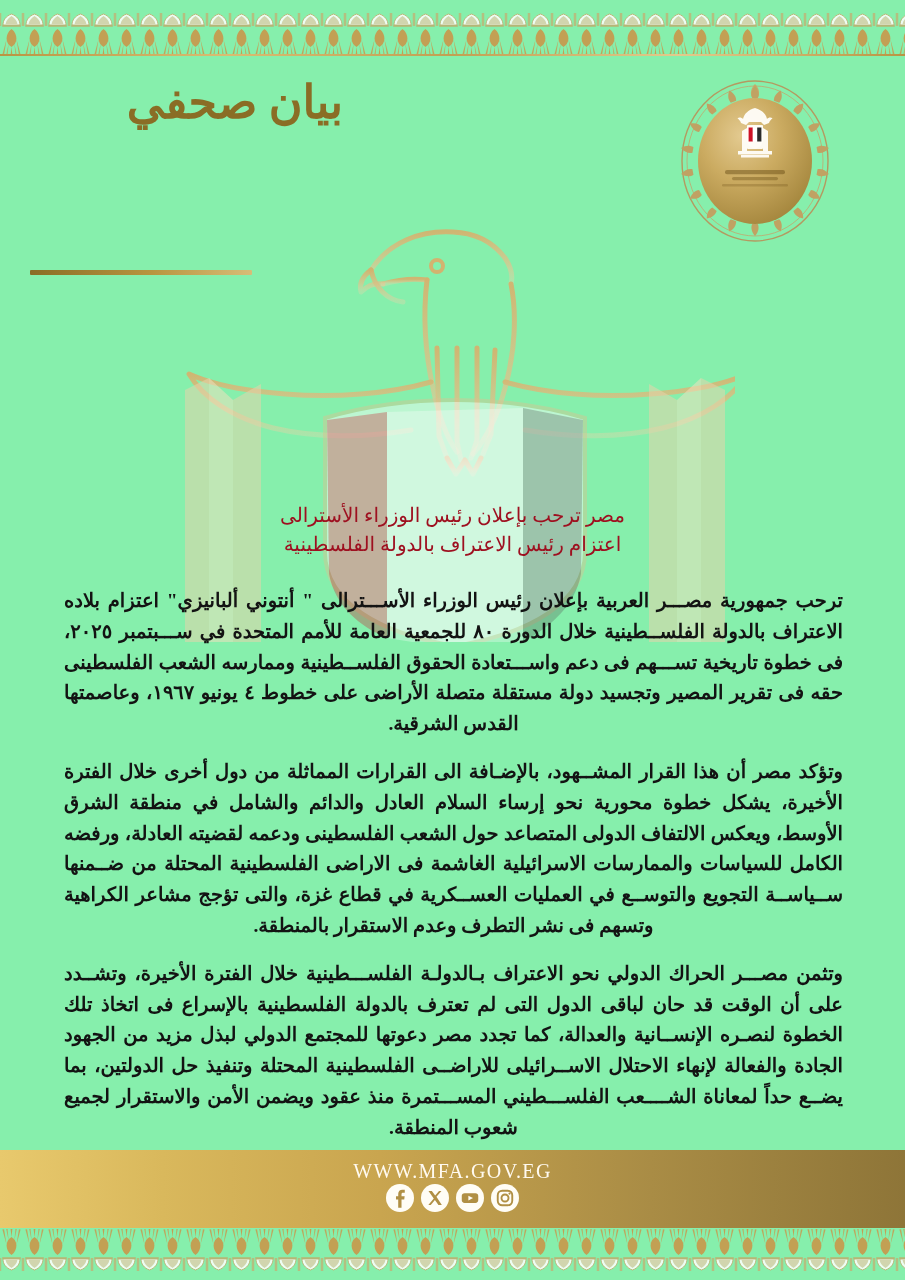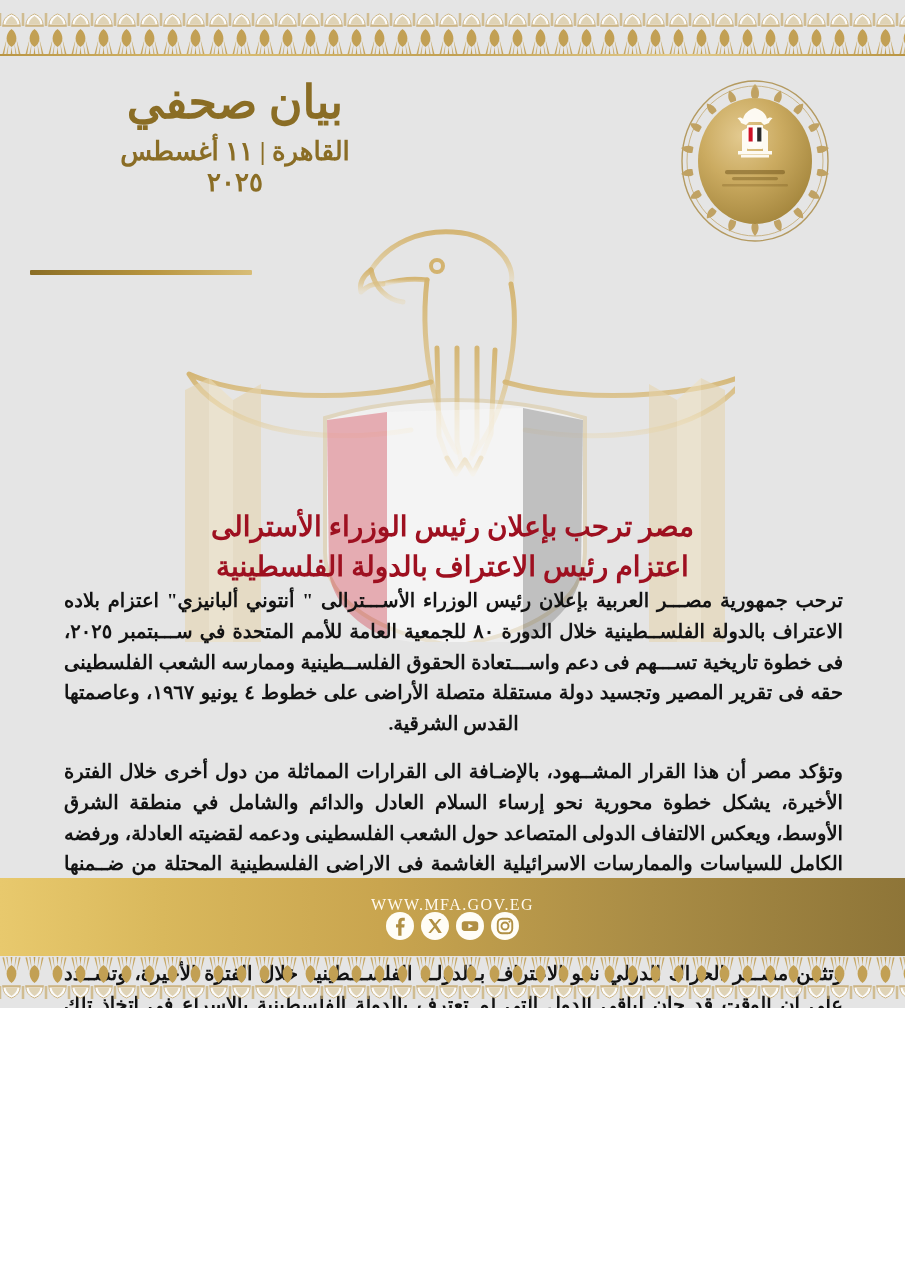--- a/index.html
+++ b/index.html
@@ -3,23 +3,23 @@
 <meta charset="utf-8">
 <style>
   html, body {
     margin: 0;
     padding: 0;
     background: #ffffff;
   }
   #page {
     position: relative;
     width: 905px;
-    height: 1008px;
+    height: 1280px;
     overflow: hidden;
-    background: #e5e5e5;
+    background: #86efac;
     font-family: "Liberation Serif", "DejaVu Serif", serif;
   }
 
   
   .ornament-band {
     position: absolute;
     left: 0;
     width: 905px;
     height: 44px;
     overflow: hidden;
@@ -98,22 +98,22 @@
   }
 
   
   .doc-title {
     position: absolute;
     top: 488px;
     left: 0;
     width: 905px;
     text-align: center;
     color: #9e1020;
-    font-size: 28px;
-    font-weight: bold;
+    font-size: 20px;
+    font-weight: normal;
     line-height: 1.42;
     direction: rtl;
     padding: 0 150px;
     box-sizing: border-box;
   }
   .doc-title span { display: block; }
 
   
   .body-wrap {
     position: absolute;
@@ -138,26 +138,26 @@
   .footer-band {
     position: absolute;
     left: 0;
     bottom: 52px;
     width: 905px;
     height: 78px;
     background: linear-gradient(90deg,#e8c96d 0%, #d9b85c 18%, #c9a54f 42%, #a98c45 72%, #8e7538 100%);
   }
   .footer-url {
     position: absolute;
-    top: 18px;
+    top: 10px;
     left: 0;
     width: 905px;
     text-align: center;
     color: #fffaf0;
-    font-size: 16px;
+    font-size: 20px;
     letter-spacing: 1.4px;
     font-family: "Liberation Serif", "DejaVu Serif", serif;
     direction: ltr;
   }
   .social-row {
     position: absolute;
     top: 34px;
     left: 0;
     width: 905px;
     display: flex;
@@ -205,21 +205,20 @@
           </g>
         </pattern>
       </defs>
       <rect x="0" y="0" width="905" height="44" fill="url(#lotusTop)"></rect>
     </svg>
     <div class="orn-rule orn-rule-top"></div>
   </div>
 
   <div class="header-left">
     <div class="kicker">بيان صحفي</div>
-    <div class="dateline">القاهرة | ١١ أغسطس ٢٠٢٥</div>
     <div class="header-rule"></div>
   </div>
 
   <div class="seal">
     <svg viewBox="0 0 166 166" width="166" height="166">
       <defs>
         <radialGradient id="sealGrad" cx="38%" cy="30%" r="78%">
           <stop offset="0%" stop-color="#e3ca90"></stop>
           <stop offset="45%" stop-color="#cbab61"></stop>
           <stop offset="100%" stop-color="#a1833a"></stop>

